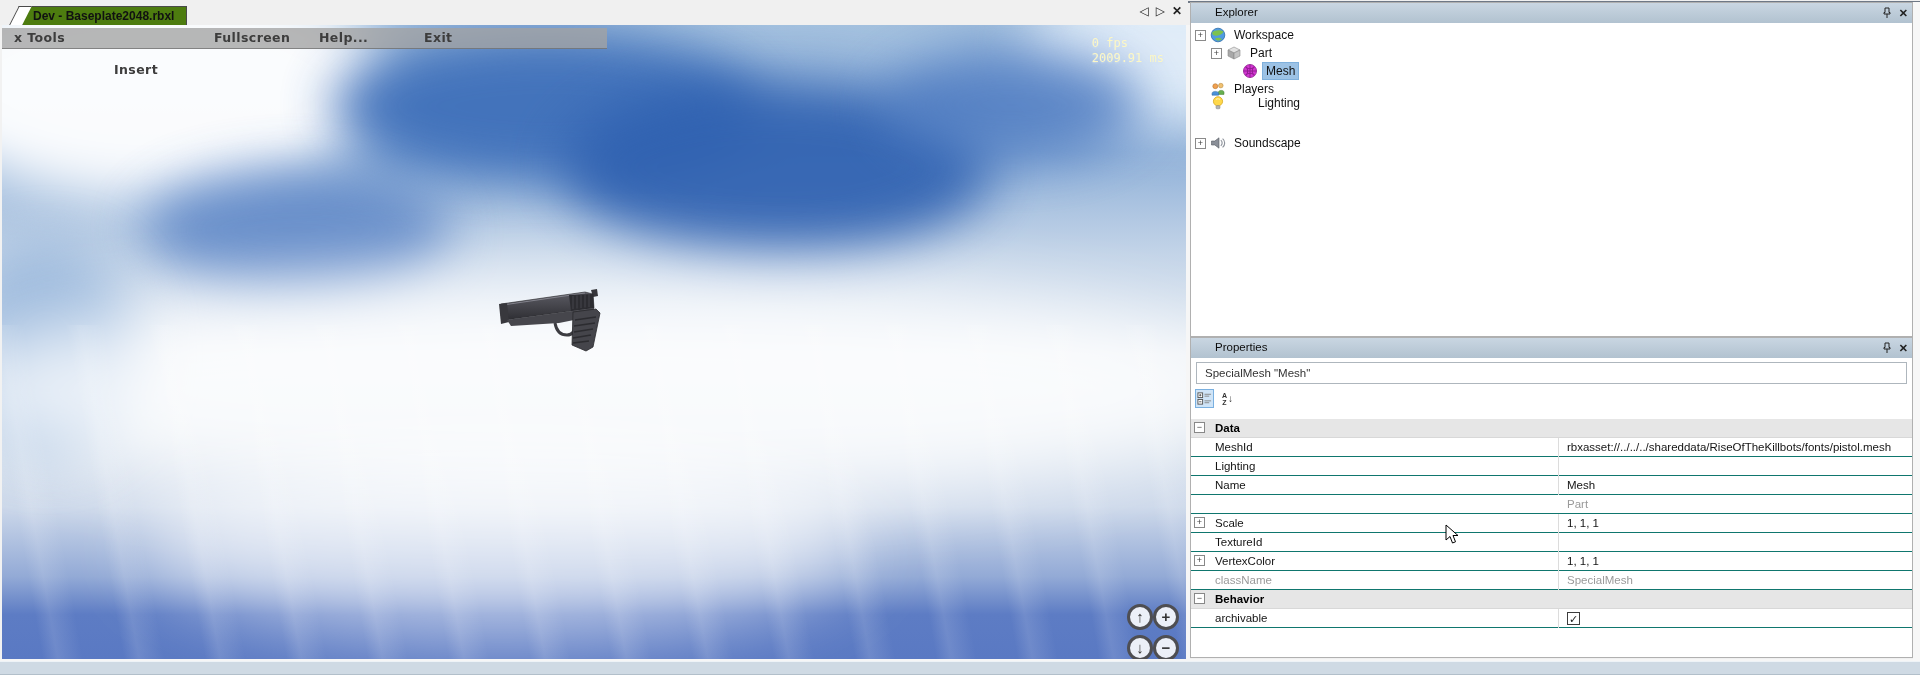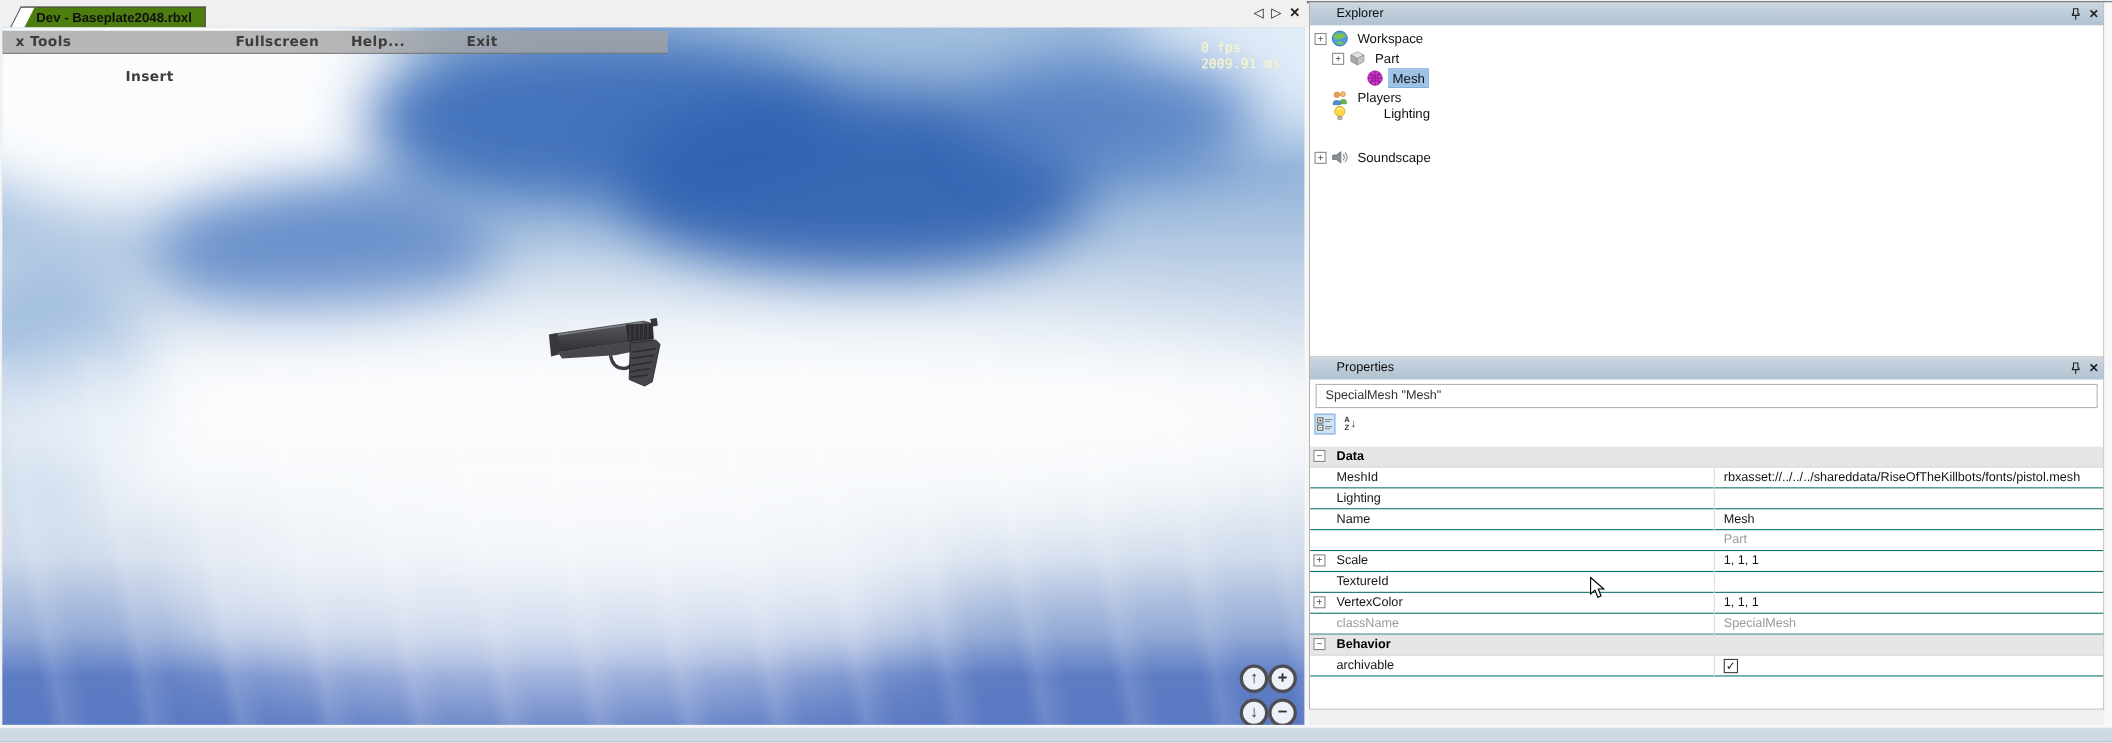--- a/index.html
+++ b/index.html
@@ -63,21 +63,21 @@
   
   .vsplit { position:absolute; left:1186px; top:25px; width:4px; height:634px; background:#f6f6f6; }
   .under-view { position:absolute; left:0; top:659px; width:1920px; height:2px; background:#f6f6f6; }
   .rightstrip { position:absolute; left:1913px; top:2px; width:7px; height:673px; background:#f7f7f7; }
   .statusbar { position:absolute; left:0; top:661px; width:1920px; height:14px;
       background:#cfdae4; border-top:1px solid #eef3f7; border-bottom:1px solid #b2bfca; }
 
   
   .panel { position:absolute; background:#fff; border:1px solid #b0b0b0; }
   .p-explorer { left:1190px; top:2px; width:723px; height:335px; }
-  .p-props    { left:1190px; top:324px; width:723px; height:321px; }
+  .p-props    { left:1190px; top:337px; width:723px; height:321px; }
   .phead { position:absolute; left:0; top:0; right:0; height:24px;
       background:linear-gradient(#c9d6e2,#aebfcd); border-bottom:1px solid #93a3b1;
       font-size:11.5px; color:#0c0c0c; line-height:19px; padding-left:24px; }
   .phead .hbtns { position:absolute; right:4px; top:0; height:20px; display:flex; gap:8px; align-items:center; }
   .phead .hx { font-size:11px; font-weight:bold; color:#222; cursor:pointer; }
   .pin { width:8px; height:12px; cursor:pointer; }
 
   
   .tree { position:absolute; left:0; top:20px; right:0; bottom:0; background:#fff; }
   .trow { position:absolute; height:18px; left:0; right:0; font-size:12px; color:#111;

